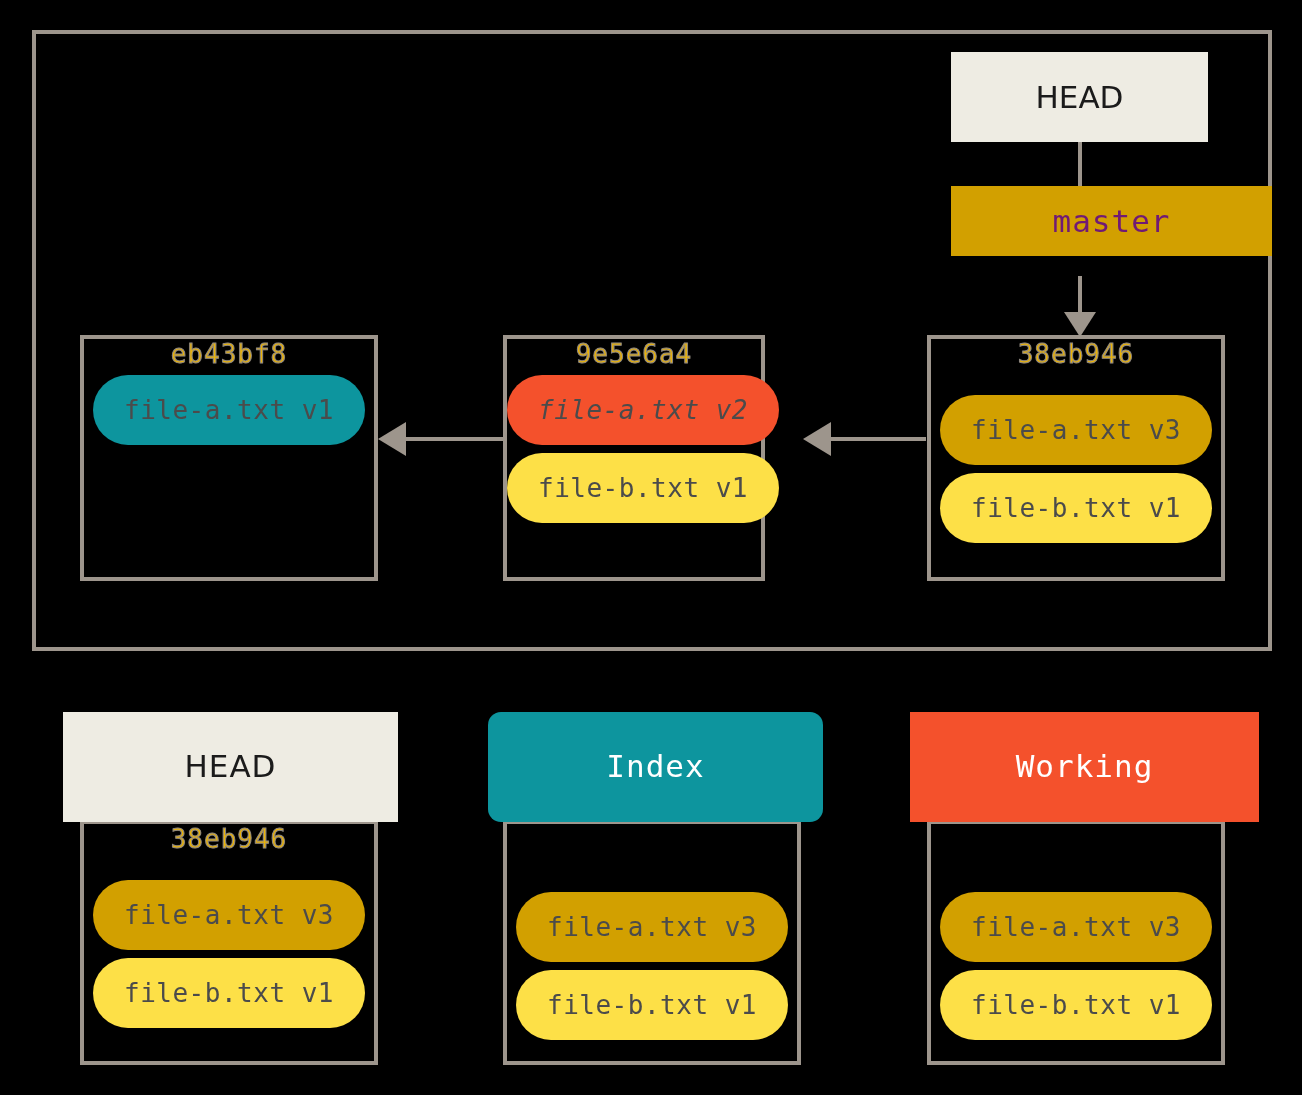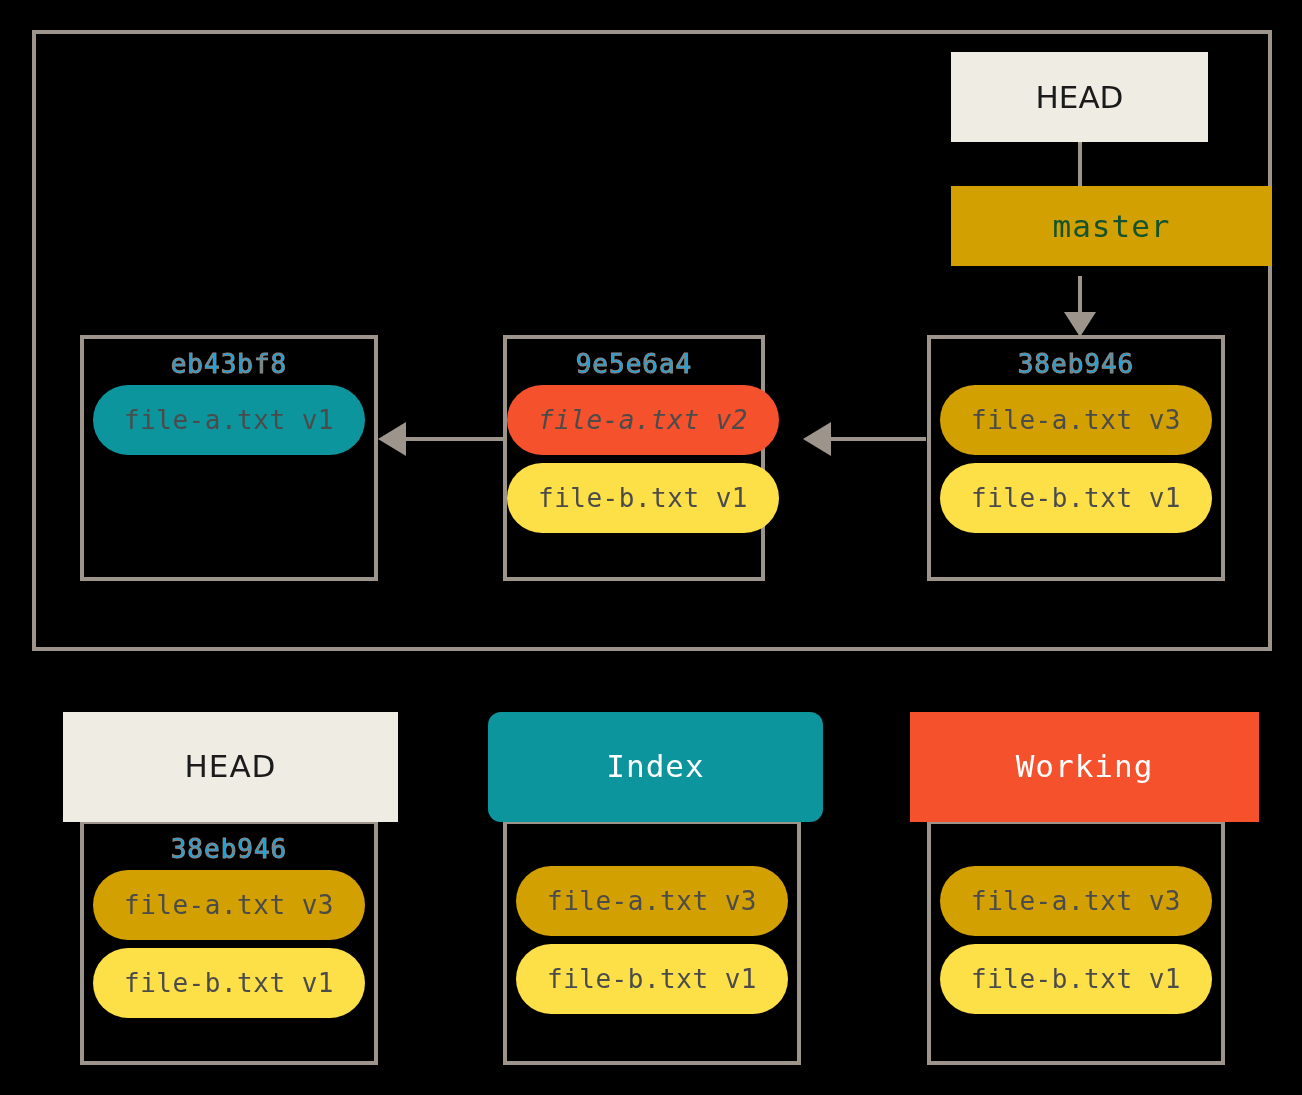--- a/index.html
+++ b/index.html
@@ -55,23 +55,23 @@
     height: 90px;
     background: #eeece3;
     color: #1b1b1b;
     font-size: 31px;
     font-family: "DejaVu Sans", "Liberation Sans", sans-serif;
   }
   .ref-master {
     left: 951px;
     top: 186px;
     width: 321px;
-    height: 80px;
+    height: 70px;
     background: #d2a000;
-    color: #14532d;
+    color: #701a75;
     font-size: 31px;
     letter-spacing: 1px;
   }
 
   
   .vline {
     position: absolute;
     width: 4px;
     background: #9d958c;
     z-index: 2;
@@ -125,21 +125,21 @@
     display: flex;
     align-items: center;
     justify-content: center;
     font-size: 26px;
     letter-spacing: 0.5px;
     color: #4b4b4b;
     margin: 0 auto 8px auto;
   }
   .pill-teal   { background: #0d959e; }
   .pill-red    { background: #f4512c; font-style: italic; }
-  .pill-gold   { background: #d2a000; }
+  .pill-gold   { background: #d2a000; margin-top: 26px; }
   .pill-cream  { background: #fde047; }
 
   
   .col-header {
     position: absolute;
     display: flex;
     align-items: center;
     justify-content: center;
     text-align: center;
     line-height: 1.15;
@@ -155,26 +155,26 @@
 
   .col-box {
     position: absolute;
     border: 4px solid #9d958c;
     box-sizing: border-box;
     background: transparent;
     z-index: 3;
   }
   .col-sha {
     text-align: center;
-    color: #0ea5e9;
+    color: #eab308;
     -webkit-text-stroke: 1px #8d867e;
     text-shadow: 0 0 1px #8d867e;
     font-size: 26px;
     letter-spacing: 1px;
-    margin-top: 10px;
+    margin-top: 0;
     margin-bottom: 6px;
   }
   .col-spacer { height: 42px; }
 </style>
 </head>
 <body>
 
 <div id="stage">
 
   <div class="repo-frame"></div>

